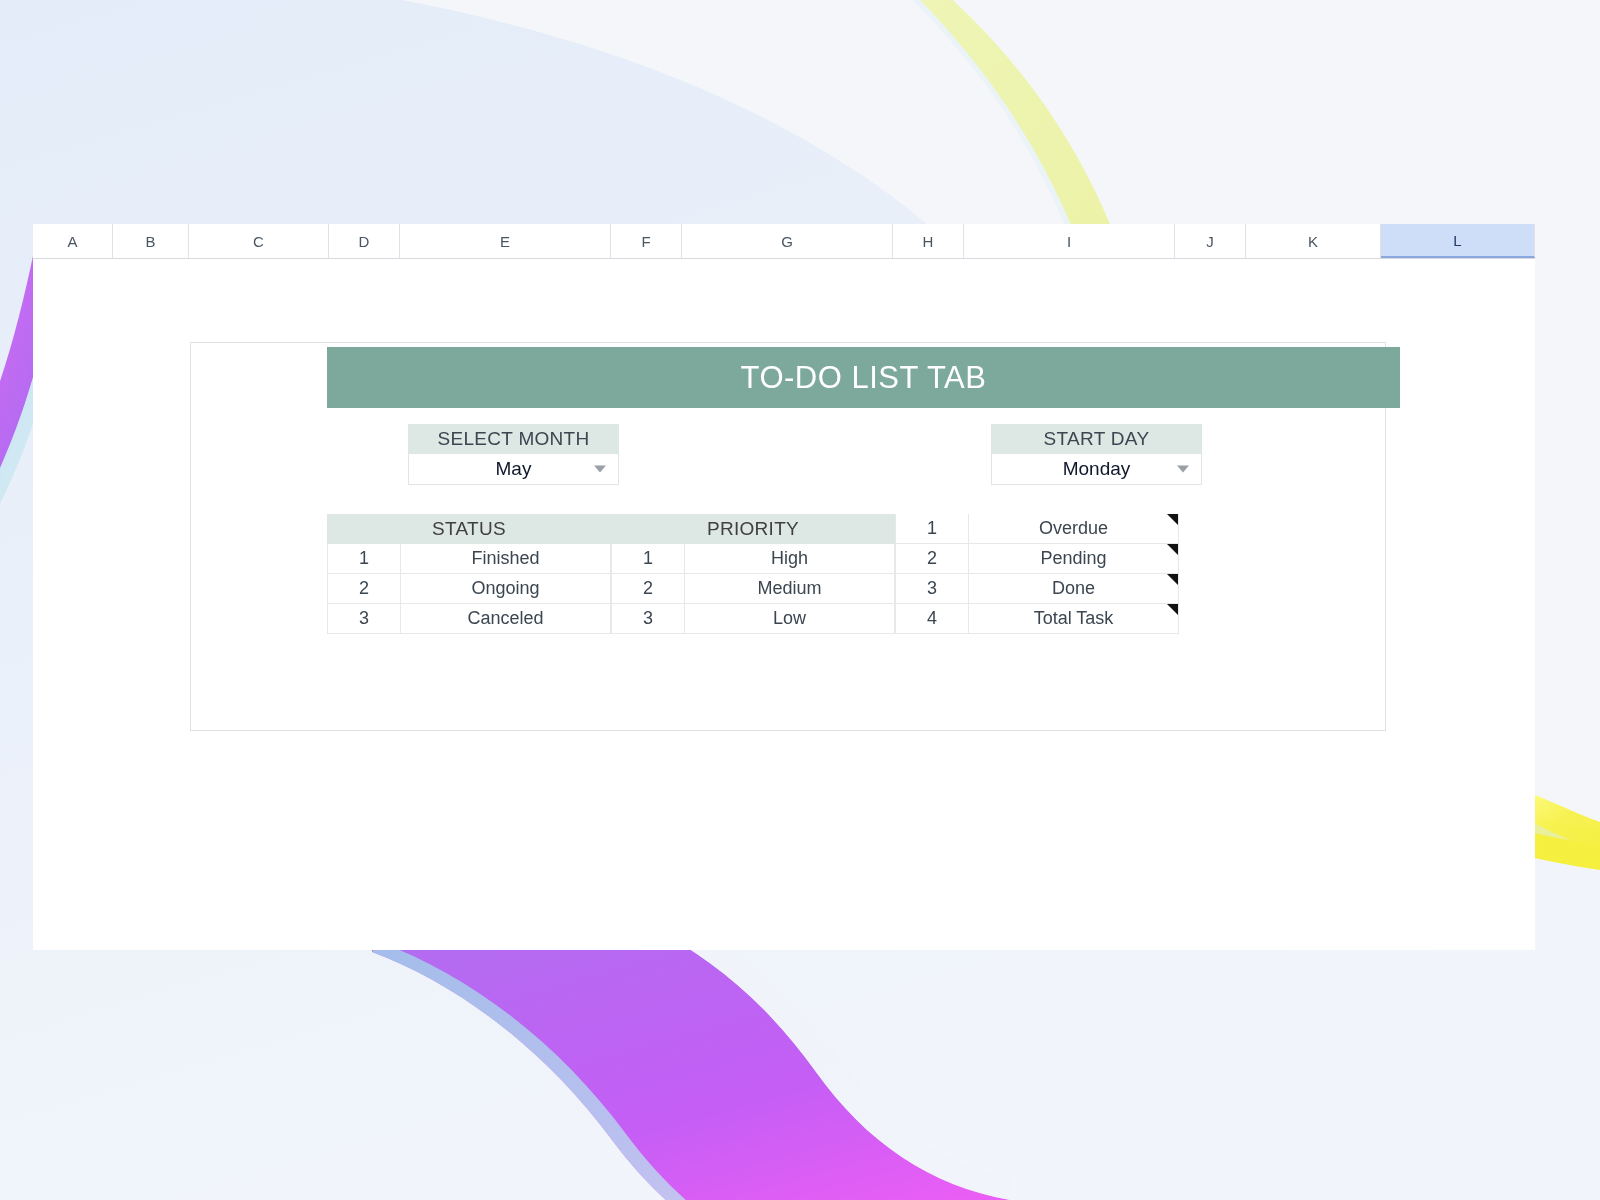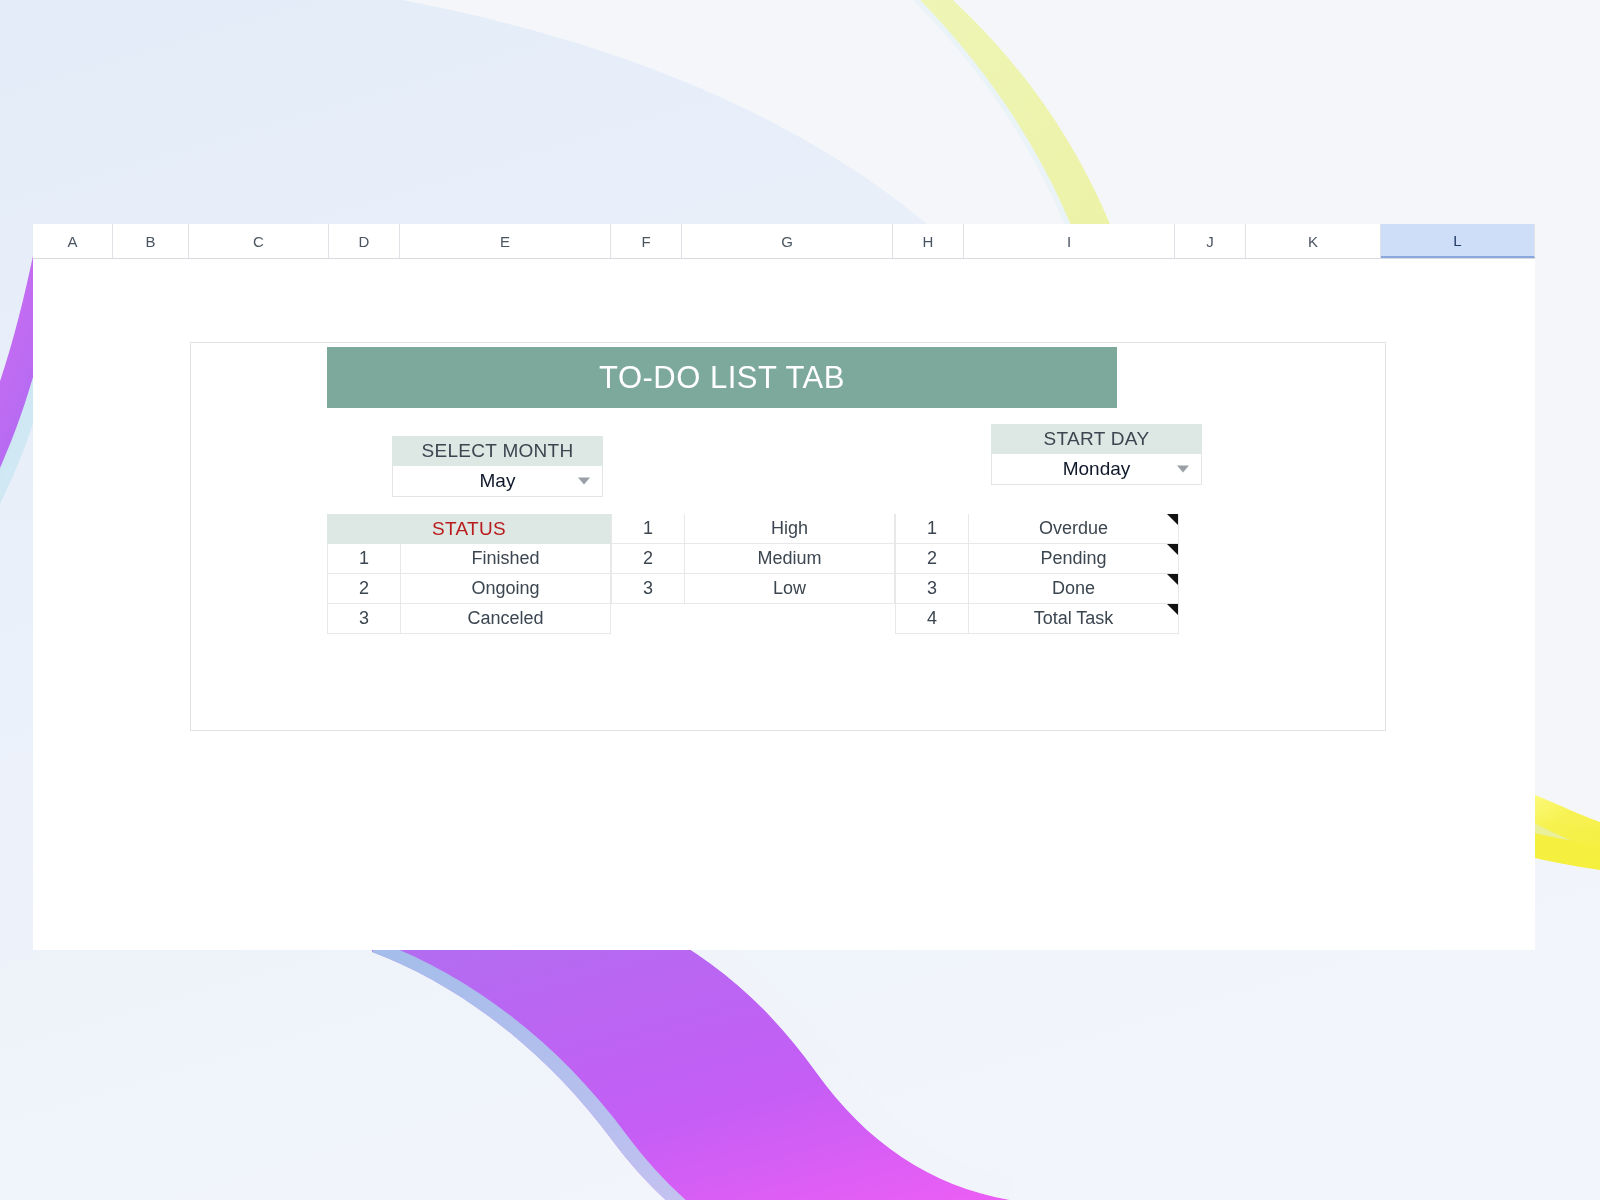--- a/index.html
+++ b/index.html
@@ -82,21 +82,21 @@
     height: 389px;
     background: #ffffff;
     border: 1px solid #e2e2e2;
   }
 
   
   #title-banner {
     position: absolute;
     left: 136px;
     top: 4px;
-    width: 790px;
+    width: 1073px;
     height: 61px;
     background: #7da89c;
     display: flex;
     align-items: center;
     justify-content: center;
   }
   #title-banner .title-text {
     color: #ffffff;
     font-size: 31px;
     letter-spacing: 0.5px;
@@ -138,21 +138,21 @@
     right: 12px;
     top: 50%;
     transform: translateY(-50%);
     width: 0;
     height: 0;
     border-left: 6px solid transparent;
     border-right: 6px solid transparent;
     border-top: 7px solid #9aa0a6;
   }
 
-  #sel-month { left: 201px; top: 81px; margin-top: 12px; }
+  #sel-month { left: 217px; top: 81px; }
   #sel-year  { left: 493px; top: 81px; }
   #sel-day   { left: 800px; top: 81px; border-radius: 18px; }
 
   
   #lookup-tables {
     position: absolute;
     left: 136px;
     top: 171px;
     display: flex;
   }
@@ -160,21 +160,21 @@
     display: flex;
     flex-direction: column;
   }
   .lk-head {
     height: 30px;
     background: #dde7e3;
     display: flex;
     align-items: center;
     justify-content: center;
     font-size: 19px;
-    color: #b91c1c;
+    color: #404040;
     letter-spacing: 0.3px;
   }
   .lk-row {
     display: flex;
     height: 30px;
   }
   .lk-num, .lk-val {
     border: 1px solid #e6e8e9;
     border-top: none;
     display: flex;
@@ -355,20 +355,21 @@
               <div class="lk-row">
                 <div class="lk-num">3</div>
                 <div class="lk-val">Canceled</div>
               </div>
               <div class="lk-row blank">
                 <div class="lk-num"></div>
                 <div class="lk-val"></div>
               </div>
             </div>
             <div class="lk-table" id="tbl-priority">
+              <div class="lk-head">PRIORITY</div>
               <div class="lk-row">
                 <div class="lk-num">1</div>
                 <div class="lk-val">High</div>
               </div>
               <div class="lk-row">
                 <div class="lk-num">2</div>
                 <div class="lk-val">Medium</div>
               </div>
               <div class="lk-row">
                 <div class="lk-num">3</div>

